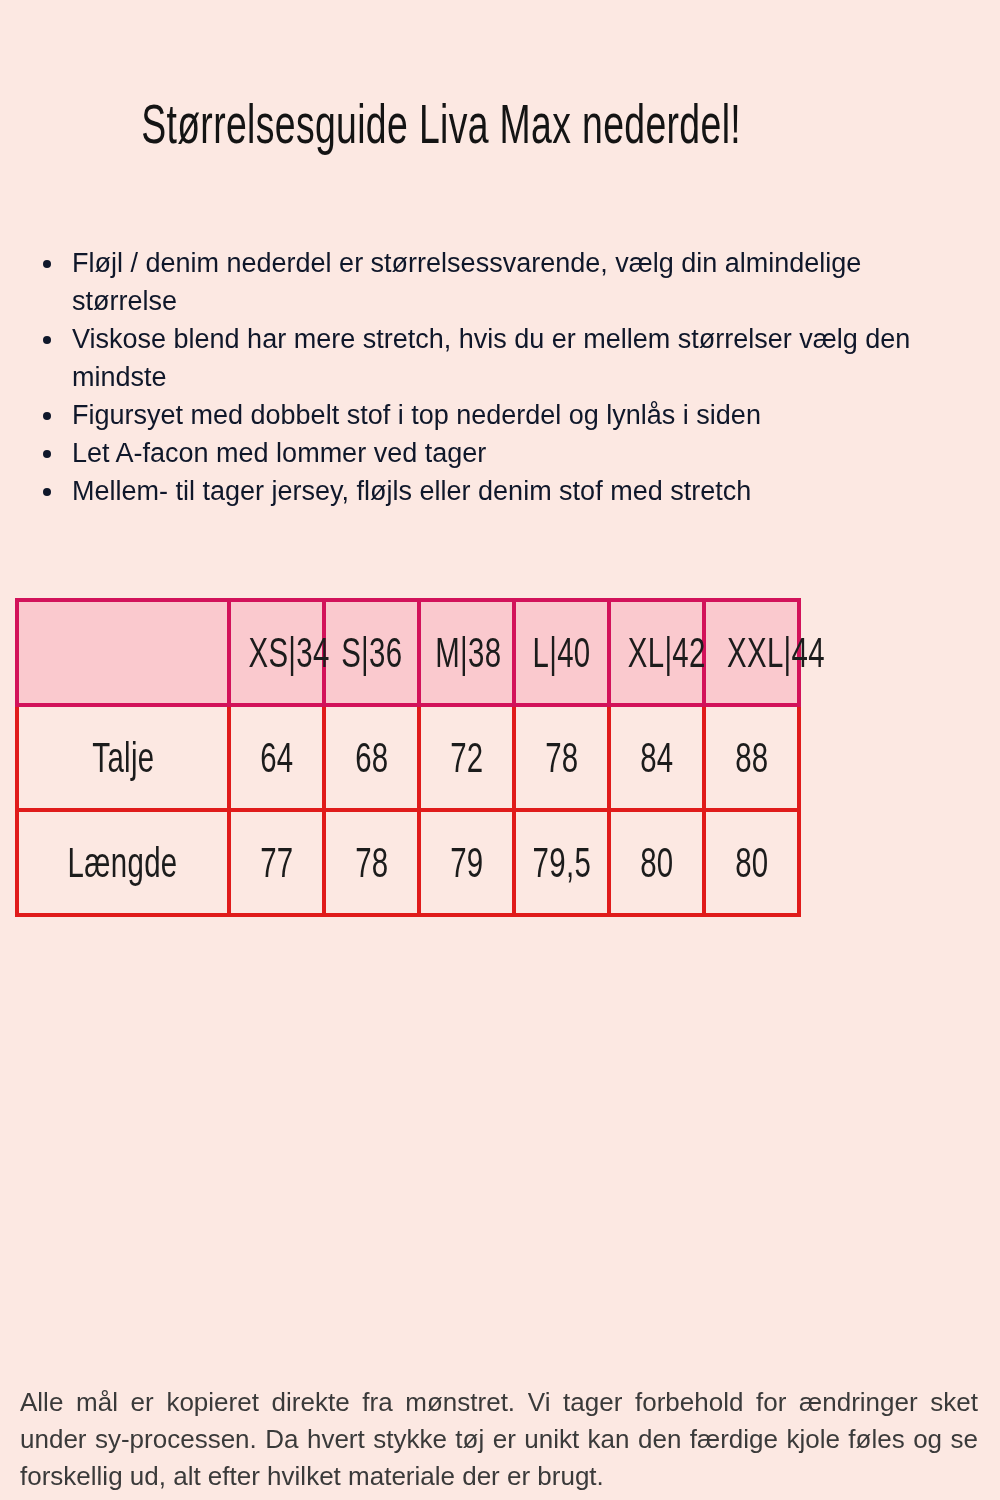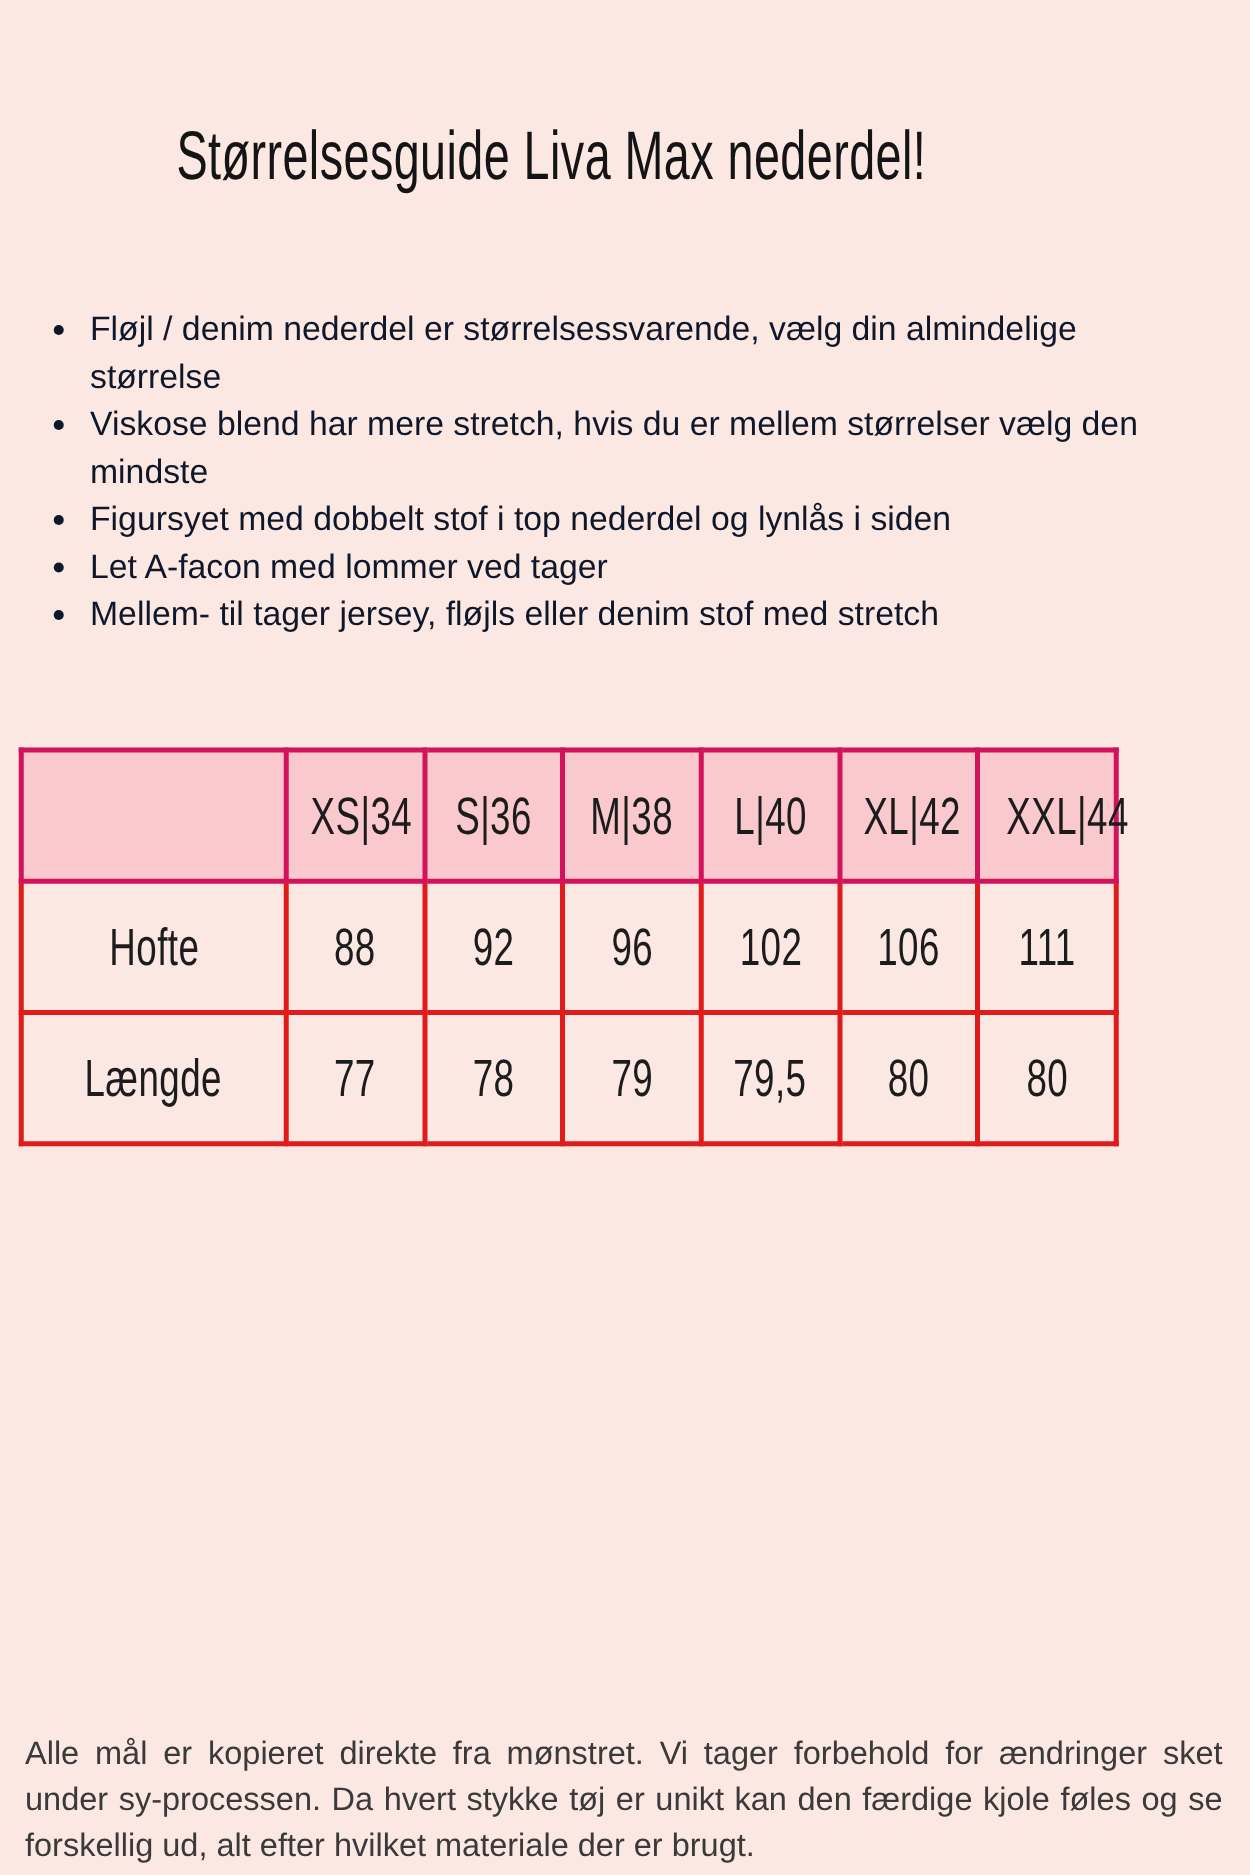--- a/index.html
+++ b/index.html
@@ -32,21 +32,21 @@
     top:244px; left:30px; right:38px;
     color:#0f172a;
     font-size:27px;
     line-height:38px;
   }
   .bullets ul { list-style:disc; padding-left:36px; }
   .bullets li { padding-left:6px; }
   table.size-table {
     position:absolute;
     top:598px; left:15px;
-    width:880px;
+    width:786px;
     border-collapse:collapse;
     table-layout:fixed;
   }
   .size-table col.label-col { width:212px; }
   .size-table th, .size-table td {
     height:105px;
     text-align:center;
     vertical-align:middle;
     color:#1c1c1c;
     font-size:42px;
@@ -101,27 +101,27 @@
       <th><span class="condensed">XS|34</span></th>
       <th><span class="condensed">S|36</span></th>
       <th><span class="condensed">M|38</span></th>
       <th><span class="condensed">L|40</span></th>
       <th><span class="condensed">XL|42</span></th>
       <th><span class="condensed">XXL|44</span></th>
     </tr>
   </thead>
   <tbody>
     <tr>
-      <td><span class="condensed">Hofte</span></td>
+      <td><span class="condensed">Talje</span></td>
+      <td><span class="condensed">64</span></td>
+      <td><span class="condensed">68</span></td>
+      <td><span class="condensed">72</span></td>
+      <td><span class="condensed">78</span></td>
+      <td><span class="condensed">84</span></td>
       <td><span class="condensed">88</span></td>
-      <td><span class="condensed">92</span></td>
-      <td><span class="condensed">96</span></td>
-      <td><span class="condensed">102</span></td>
-      <td><span class="condensed">106</span></td>
-      <td><span class="condensed">111</span></td>
     </tr>
     <tr>
       <td><span class="condensed">Længde</span></td>
       <td><span class="condensed">77</span></td>
       <td><span class="condensed">78</span></td>
       <td><span class="condensed">79</span></td>
       <td><span class="condensed">79,5</span></td>
       <td><span class="condensed">80</span></td>
       <td><span class="condensed">80</span></td>
     </tr>

